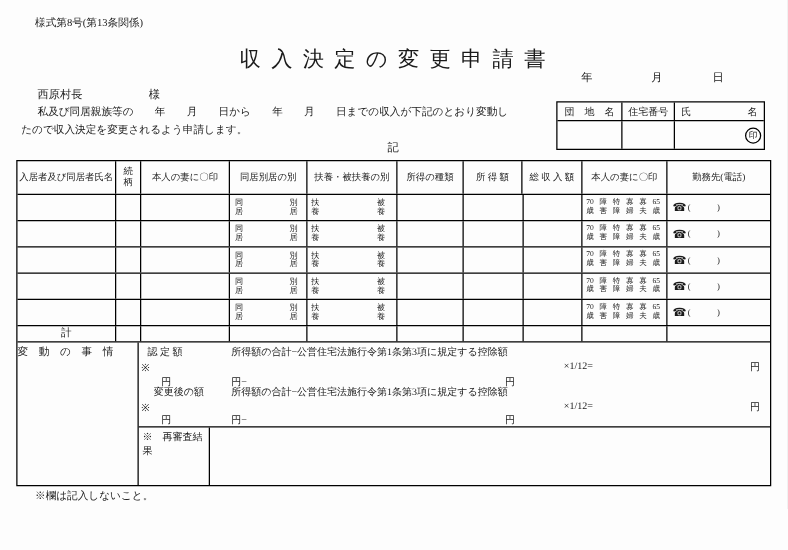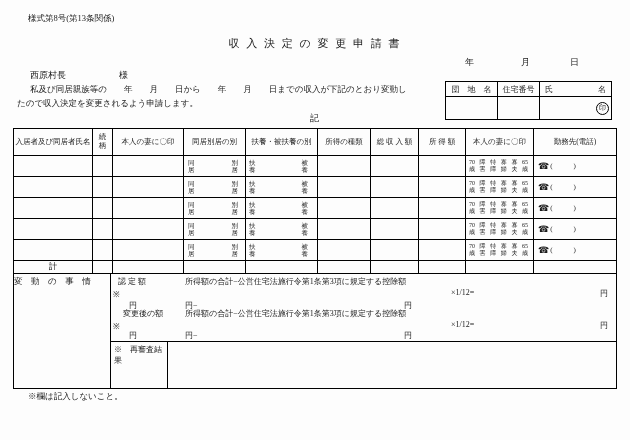--- a/index.html
+++ b/index.html
@@ -1,20 +1,20 @@
 <!DOCTYPE html>
 <html><head>
 <meta charset="utf-8">
 <style>
   html,body{margin:0;padding:0;background:#e8e8e8;}
   .page{position:relative;width:630px;height:440px;background:#fdfdfd;
         font-family:"Liberation Serif","DejaVu Serif",serif;color:#1a1a1a;overflow:hidden;}
   .abs{position:absolute;white-space:pre;}
   .t9{font-size:9px;} .t85{font-size:8.5px;}
-  .title{font-size:11px;letter-spacing:2px;}
+  .title{font-size:17px;letter-spacing:2px;}
   
   .app{position:absolute;left:445px;top:81px;width:167px;border:1px solid #000;box-sizing:border-box;font-size:8px;}
   .app .r{display:flex;box-sizing:border-box;}
   .app .r1{height:15px;border-bottom:1px solid #000;}
   .app .r2{height:22px;}
   .app .c{box-sizing:border-box;border-right:1px solid #000;display:flex;align-items:center;justify-content:center;overflow:hidden;}
   .app .ca{width:52px;} .app .cb{width:42px;} .app .cc{flex:1;border-right:none;}
   .app .namehead{justify-content:space-between;padding:0 5px;}
   .seal{width:11px;height:11px;border:1px solid #000;border-radius:50%;font-size:7px;line-height:11px;text-align:center;margin-right:2px;}
   
@@ -84,22 +84,22 @@
     <div class="trow hrow">
       <div class="cl c1">入居者及び同居者氏名</div>
       <div class="cl c2">
           <span class="v">続
 柄</span>
         </div>
       <div class="cl c3">本人の妻に〇印</div>
       <div class="cl c4">同居別居の別</div>
       <div class="cl c5">扶養・被扶養の別</div>
       <div class="cl c6">所得の種類</div>
+      <div class="cl c8">所 得 額</div>
       <div class="cl c7">総 収 入 額</div>
-      <div class="cl c8">所 得 額</div>
       <div class="cl c9">本人の妻に〇印</div>
       <div class="cl c10">勤務先(電話)</div>
     </div>
 
     <div class="trow drow">
       <div class="cl c1"></div>
       <div class="cl c2"></div>
       <div class="cl c3"></div>
       <div class="cl c4 pairs p45">
           <span class="v">同

